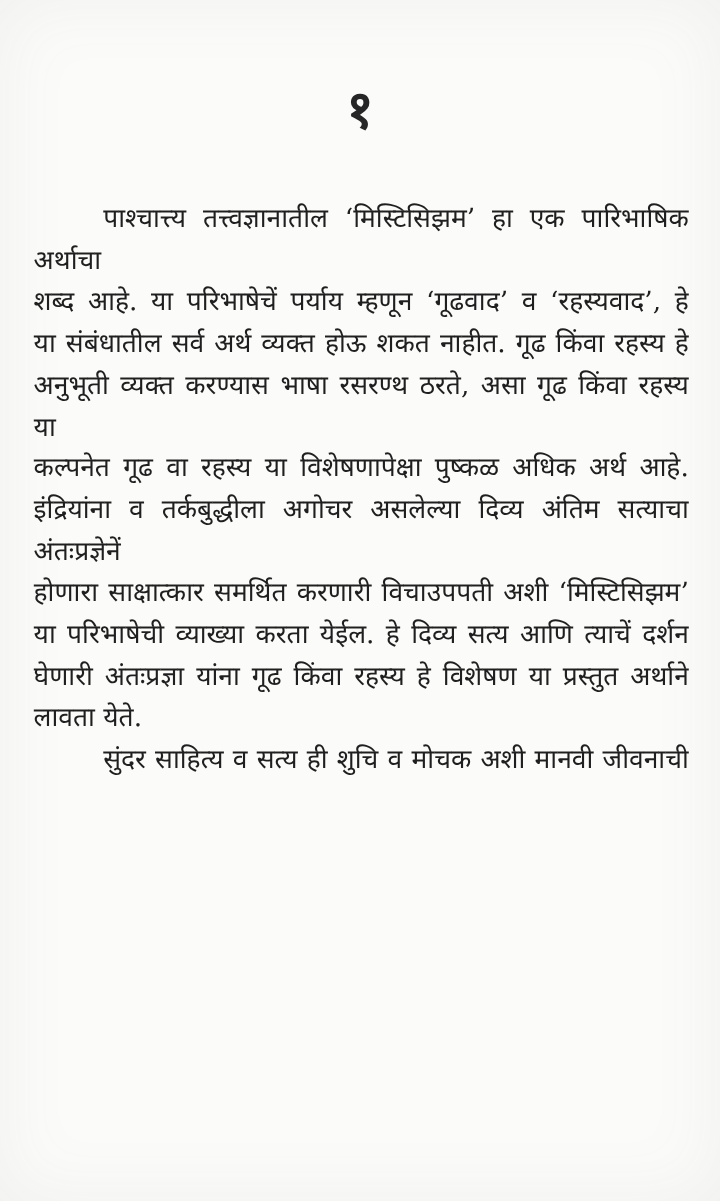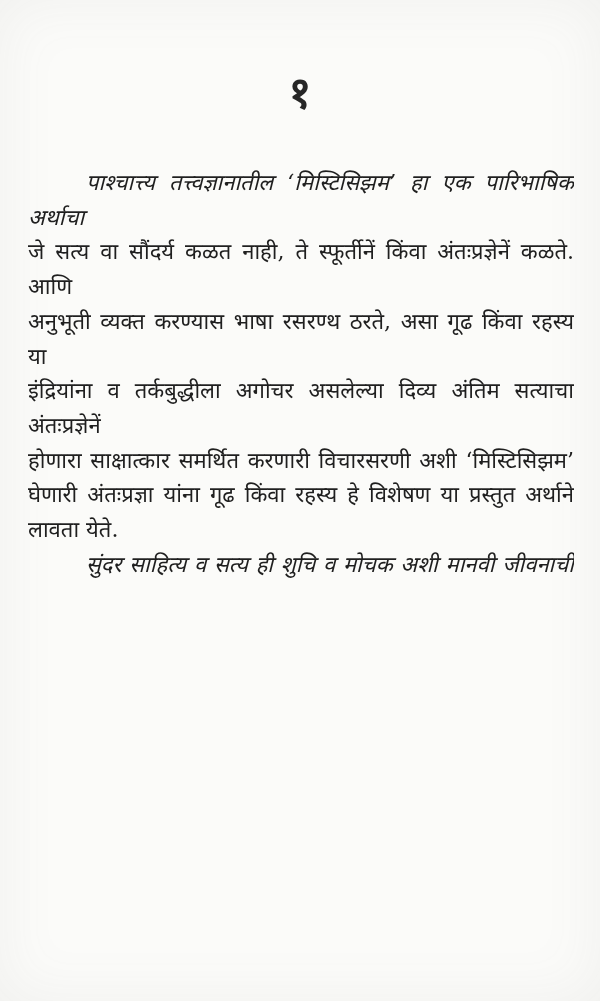--- a/index.html
+++ b/index.html
@@ -39,33 +39,35 @@
   .line.just {
     text-align: justify;
     text-align-last: justify;
   }
   .line.plain {
     text-align: left;
     text-align-last: left;
   }
   .line.indent {
     text-indent: 58px;
-    font-style: italic;
   }
 </style>
 </head>
 <body>
 
 <div class="page">
   <div class="chapter-number">१</div>
 
   <div class="text-column" id="text-column">
       <div class="line just indent">पाश्चात्त्य तत्त्वज्ञानातील ‘मिस्टिसिझम’ हा एक पारिभाषिक अर्थाचा</div>
-      <div class="line just">जे सत्य वा सौंदर्य कळत नाही, ते स्फूर्तीनें किंवा अंतःप्रज्ञेनें कळते. आणि</div>
+      <div class="line just">शब्द आहे. या परिभाषेचें पर्याय म्हणून ‘गूढवाद’ व ‘रहस्यवाद’, हे</div>
+      <div class="line just">या संबंधातील सर्व अर्थ व्यक्त होऊ शकत नाहीत. गूढ किंवा रहस्य हे</div>
       <div class="line just">अनुभूती व्यक्त करण्यास भाषा रसरण्थ ठरते, असा गूढ किंवा रहस्य या</div>
+      <div class="line just">कल्पनेत गूढ वा रहस्य या विशेषणापेक्षा पुष्कळ अधिक अर्थ आहे.</div>
       <div class="line just">इंद्रियांना व तर्कबुद्धीला अगोचर असलेल्या दिव्य अंतिम सत्याचा अंतःप्रज्ञेनें</div>
-      <div class="line just">होणारा साक्षात्कार समर्थित करणारी विचारसरणी अशी ‘मिस्टिसिझम’</div>
+      <div class="line just">होणारा साक्षात्कार समर्थित करणारी विचाउपपती अशी ‘मिस्टिसिझम’</div>
+      <div class="line just">या परिभाषेची व्याख्या करता येईल. हे दिव्य सत्य आणि त्याचें दर्शन</div>
       <div class="line just">घेणारी अंतःप्रज्ञा यांना गूढ किंवा रहस्य हे विशेषण या प्रस्तुत अर्थाने</div>
       <div class="line plain">लावता येते.</div>
       <div class="line just indent">सुंदर साहित्य व सत्य ही शुचि व मोचक अशी मानवी जीवनाची</div>
     </div>
 
 </div>
 
 </body></html>

